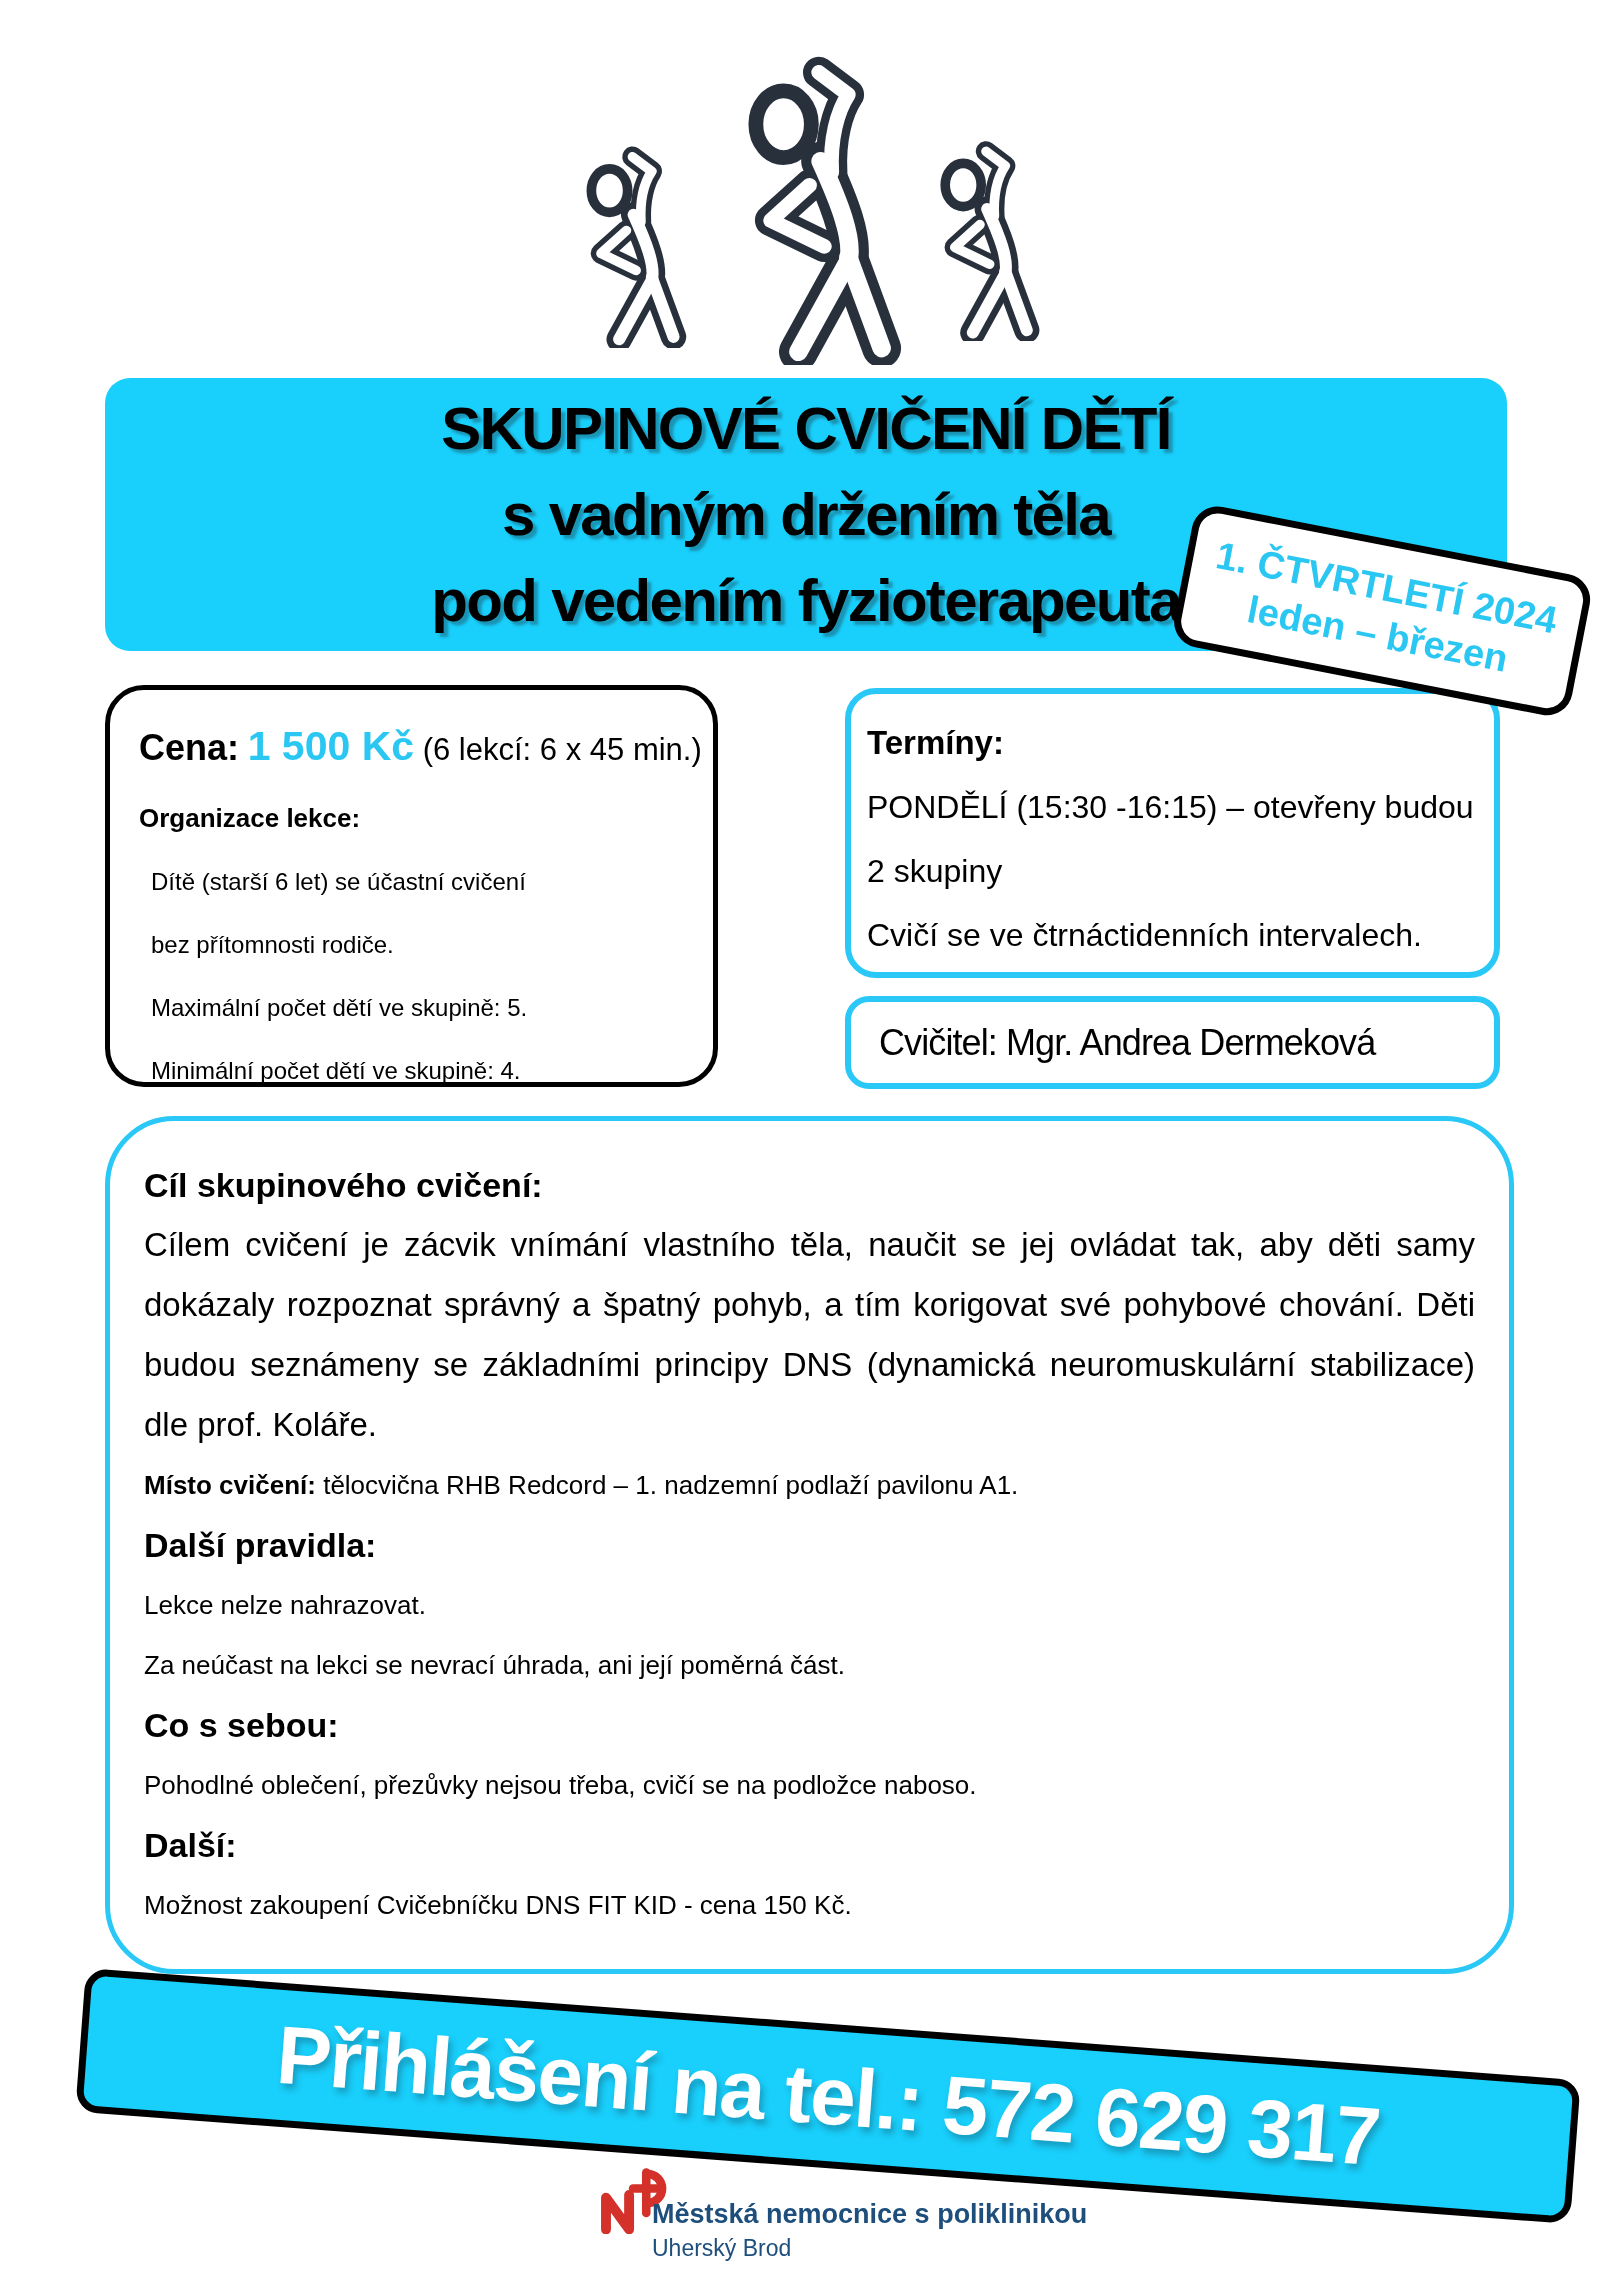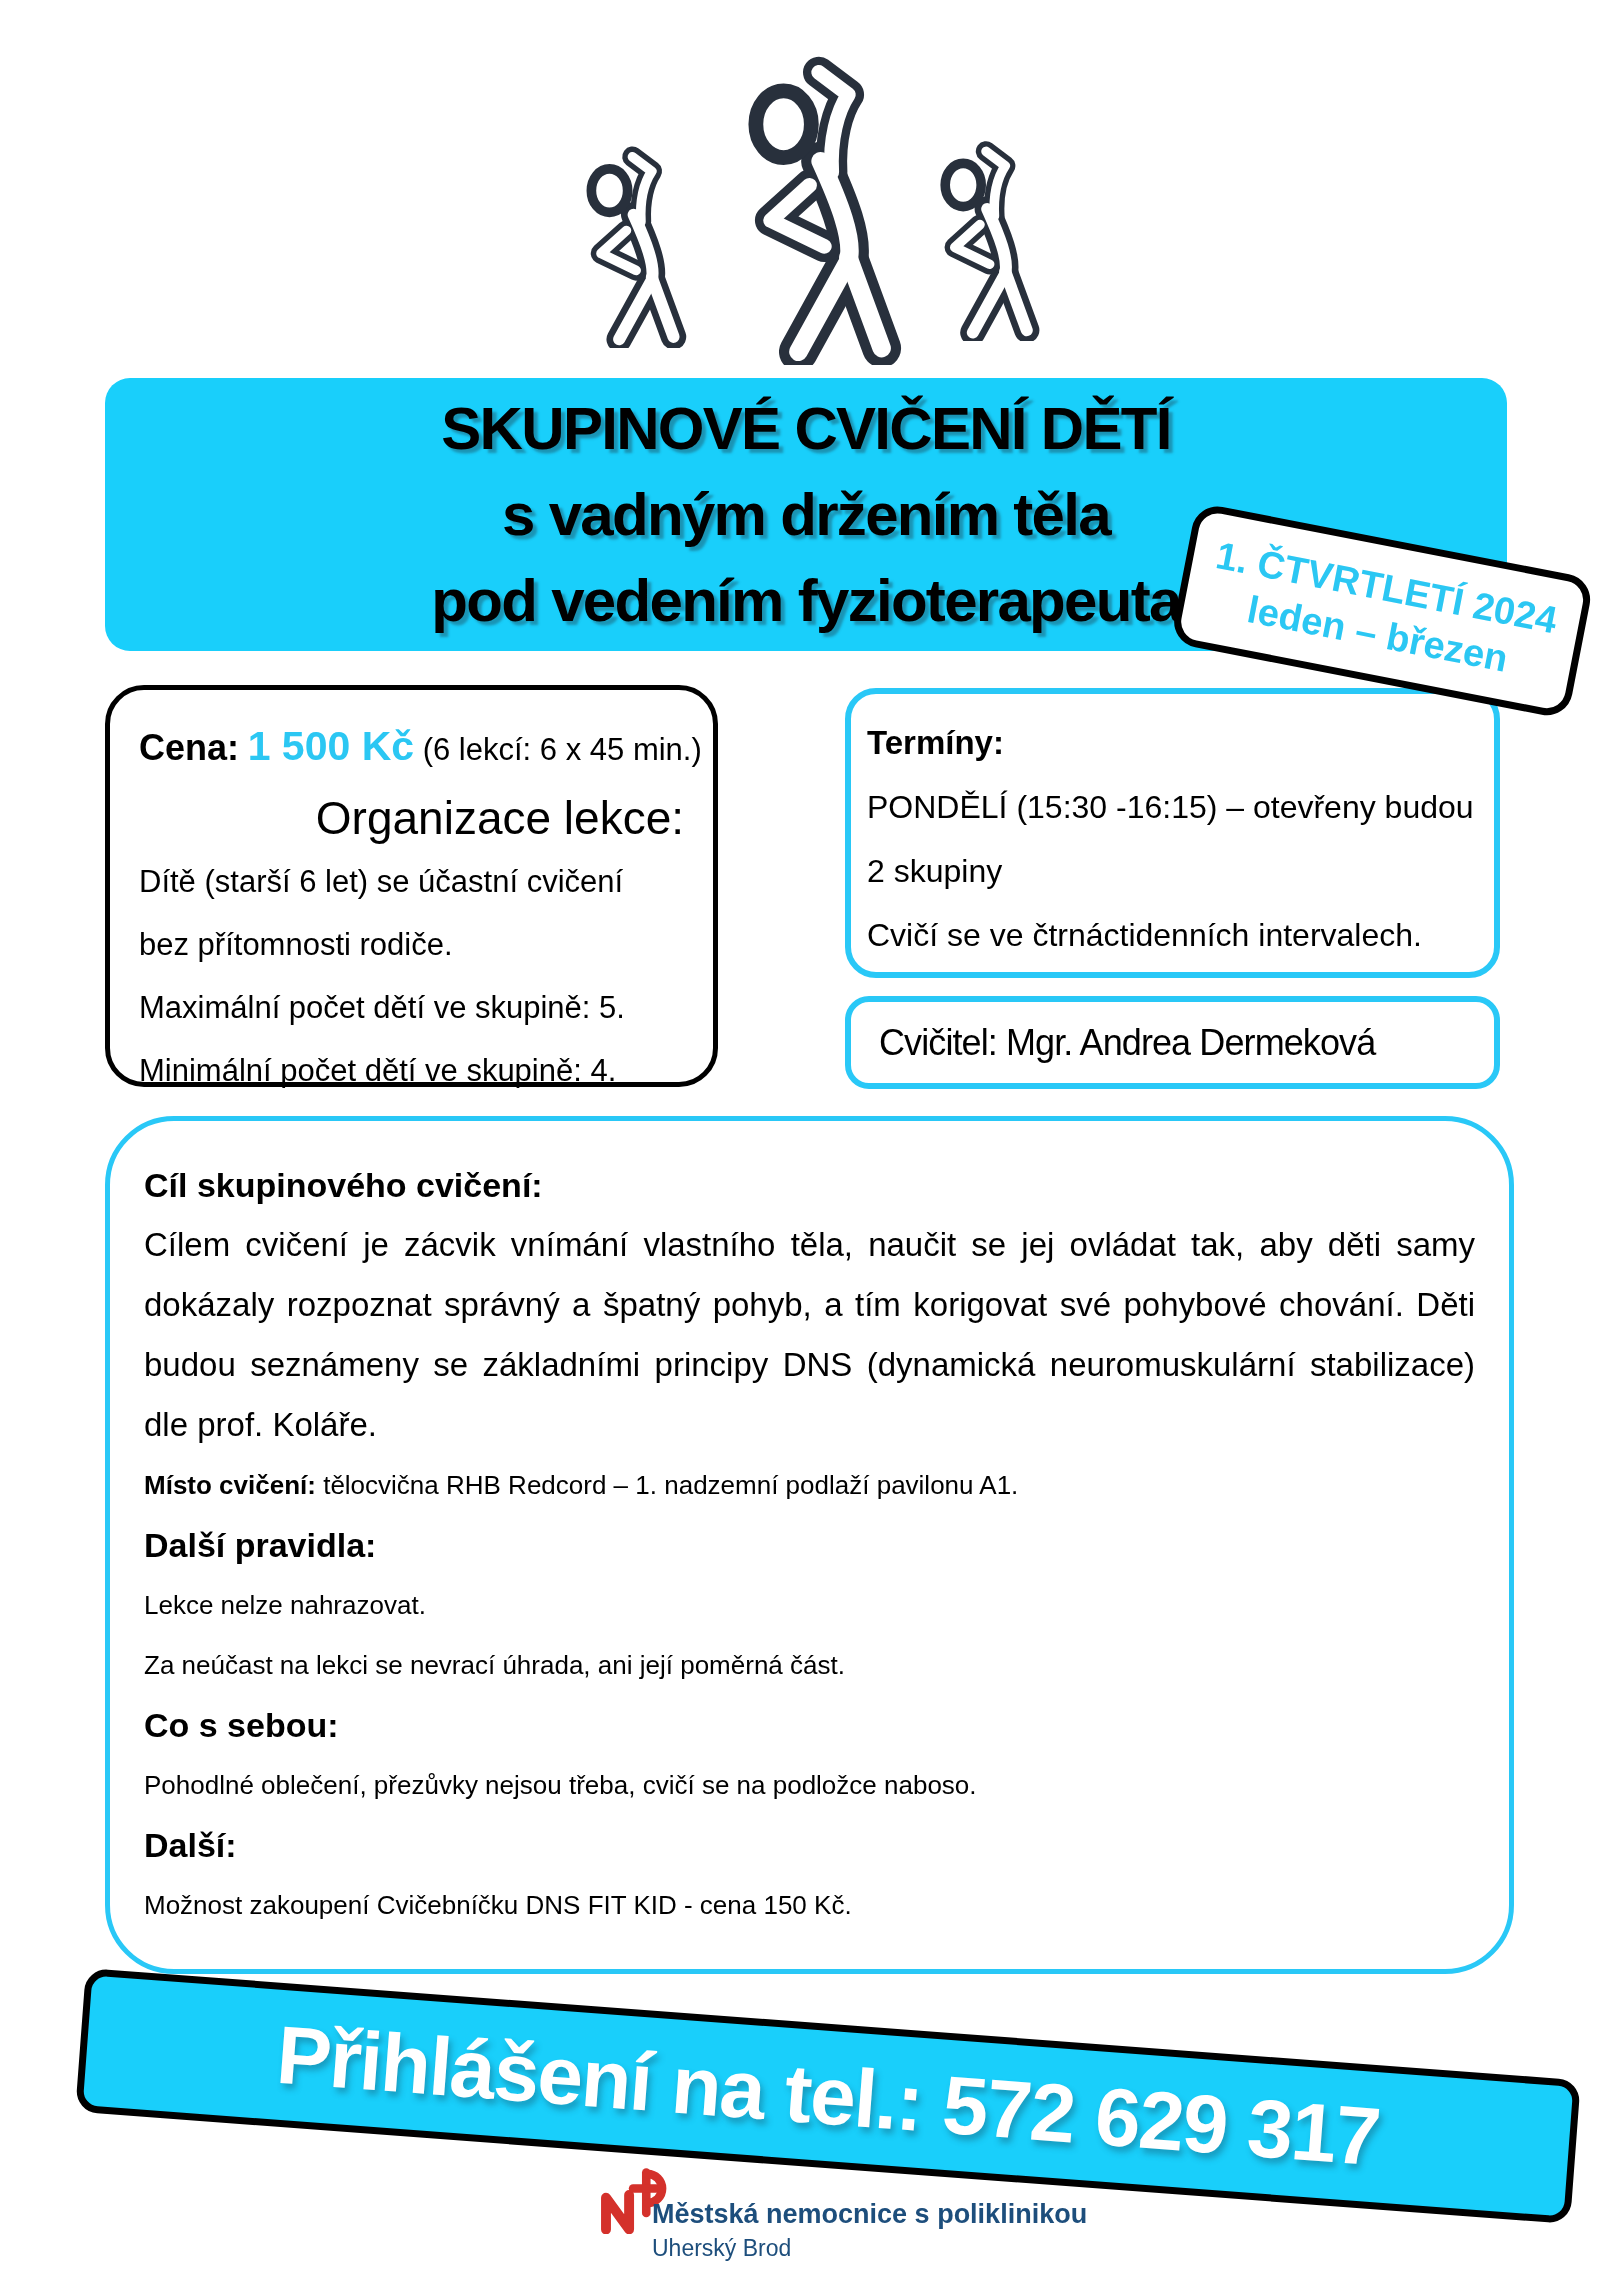--- a/index.html
+++ b/index.html
@@ -45,22 +45,22 @@
   }
   
   .price-box{
     position:absolute;left:105px;top:685px;width:613px;height:402px;box-sizing:border-box;
     border:5.1px solid #000;border-radius:39px;background:#fff;
     padding:19px 29px;
   }
   .pb-line1{line-height:74px;font-size:31px;white-space:nowrap;}
   .pb-label{font-size:36px;font-weight:700;}
   .pb-price{font-size:41px;font-weight:700;color:var(--cyan-text,#2BC7F3);}
-  .pb-heading{font-size:46px;font-weight:400;line-height:63px;text-align:right;}
-  .pb-line{font-size:31px;line-height:63px;white-space:nowrap;}
+  .pb-heading{font-size:26px;font-weight:700;line-height:63px;}
+  .pb-line{font-size:24px;line-height:63px;white-space:nowrap;margin-left:12px;}
   
   .schedule-box{
     position:absolute;left:845px;top:688px;width:655px;height:290px;box-sizing:border-box;
     border:6px solid var(--border-cyan,#29C8F7);border-radius:31px;background:#fff;
     padding:17px 16px;
   }
   .sb-heading{font-size:33px;font-weight:700;line-height:64px;}
   .sb-line{font-size:32px;line-height:64px;white-space:nowrap;}
   
   .trainer-box{

